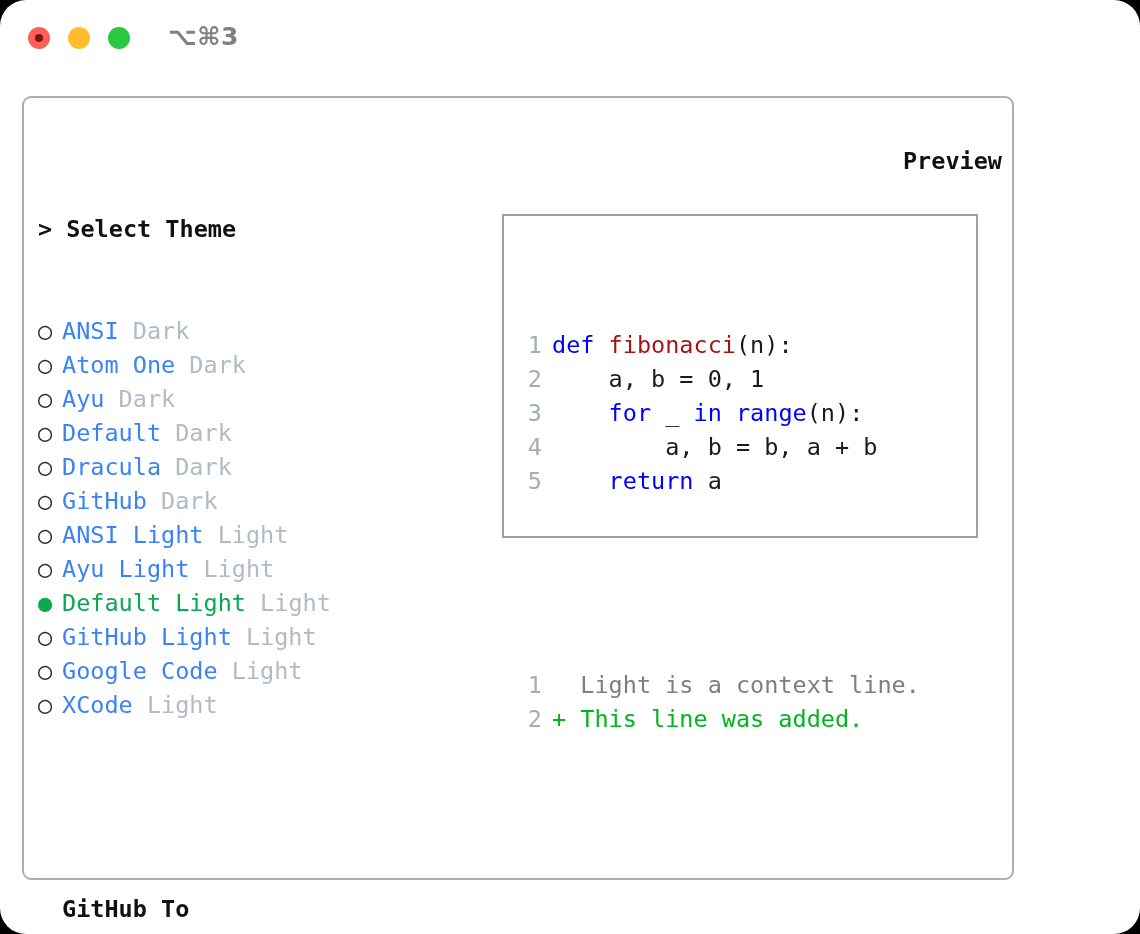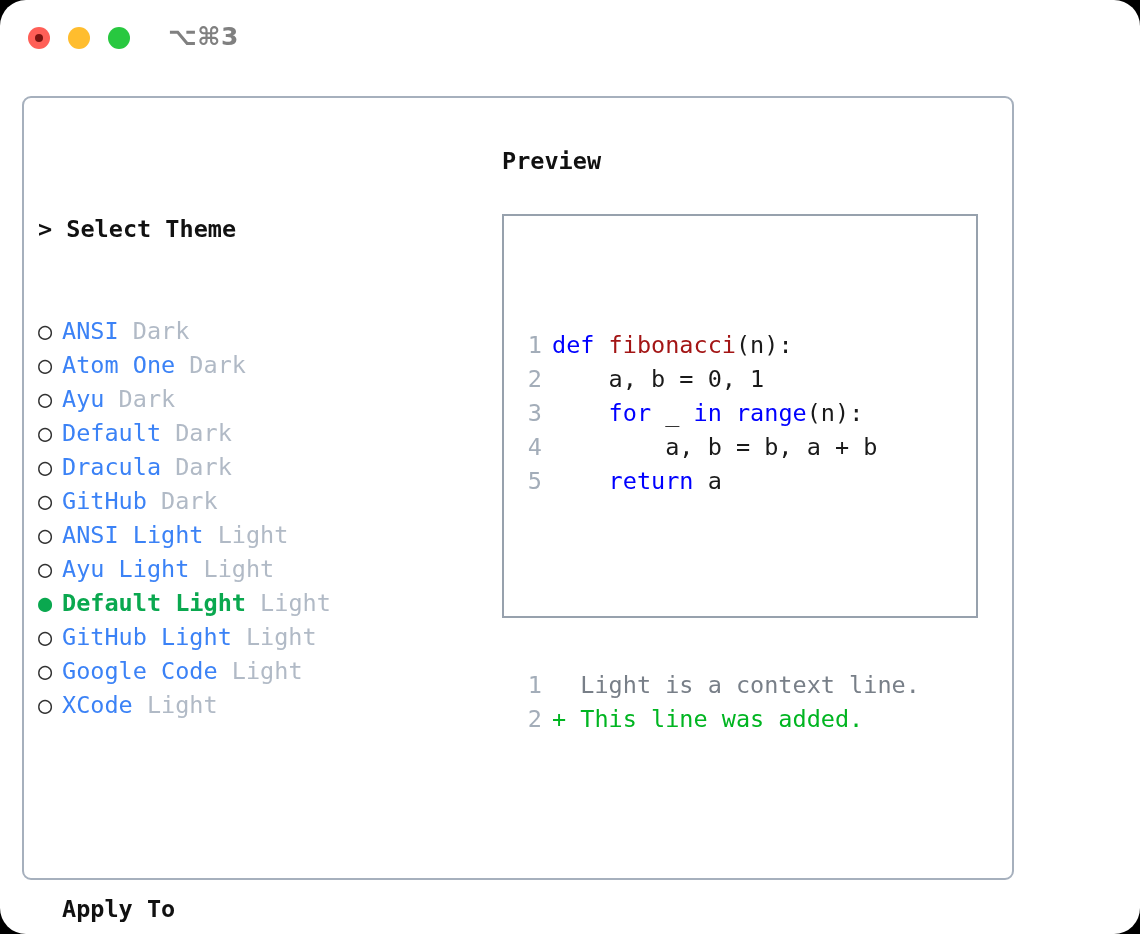--- a/index.html
+++ b/index.html
@@ -94,42 +94,43 @@
     color: #333333;
     white-space: pre;
   }
   .bullet {
     display: inline-block;
     width: 24px;
     color: #333333;
   }
   .bullet.sel { color: #0aa84f; }
   .opt-label { color: #3b82f6; }
-  .opt-row.selected .opt-label { color: #0aa84f; font-weight: bold; }
+  .opt-row.selected .opt-label { color: #0aa84f; }
   .opt-badge { color: #b1bac6; margin-top: 8px; }
   .spacer-line { height: 34px; }
 
   
   #right-col {
     position: absolute;
     left: 478px;
     top: 46px;
     width: 500px;
   }
   #preview-title {
     font-size: 23.5px;
     font-weight: bold;
     color: #111111;
     line-height: 34px;
     white-space: pre;
+    text-align: right;
   }
   #preview-box {
     margin-top: 36px;
     width: 476px;
-    height: 404px;
+    height: 324px;
     border: 2px solid #97a1ad;
     box-sizing: border-box;
     background: #ffffff;
     position: relative;
   }
   #code-area {
     position: absolute;
     left: 10px;
     top: 44px;
     font-size: 23.5px;
@@ -163,21 +164,21 @@
     <div class="traffic green"></div>
     <div id="window-title">⌥⌘3</div>
   </div>
 
   <div id="panel">
 
     <div id="left-col">
       <div class="section-header">&gt; Select Theme</div>
       <div id="theme-items"><div class="opt-row"><span class="bullet">○</span><span class="opt-label">ANSI</span><span class="opt-badge"> Dark</span></div><div class="opt-row"><span class="bullet">○</span><span class="opt-label">Atom One</span><span class="opt-badge"> Dark</span></div><div class="opt-row"><span class="bullet">○</span><span class="opt-label">Ayu</span><span class="opt-badge"> Dark</span></div><div class="opt-row"><span class="bullet">○</span><span class="opt-label">Default</span><span class="opt-badge"> Dark</span></div><div class="opt-row"><span class="bullet">○</span><span class="opt-label">Dracula</span><span class="opt-badge"> Dark</span></div><div class="opt-row"><span class="bullet">○</span><span class="opt-label">GitHub</span><span class="opt-badge"> Dark</span></div><div class="opt-row"><span class="bullet">○</span><span class="opt-label">ANSI Light</span><span class="opt-badge"> Light</span></div><div class="opt-row"><span class="bullet">○</span><span class="opt-label">Ayu Light</span><span class="opt-badge"> Light</span></div><div class="opt-row selected"><span class="bullet sel">●</span><span class="opt-label">Default Light</span><span class="opt-badge"> Light</span></div><div class="opt-row"><span class="bullet">○</span><span class="opt-label">GitHub Light</span><span class="opt-badge"> Light</span></div><div class="opt-row"><span class="bullet">○</span><span class="opt-label">Google Code</span><span class="opt-badge"> Light</span></div><div class="opt-row"><span class="bullet">○</span><span class="opt-label">XCode</span><span class="opt-badge"> Light</span></div></div>
       <div class="spacer-line"></div>
-      <div class="section-header" style="padding-left:24px;">Apply To</div>
+      <div class="section-header" style="padding-left:24px;">GitHub To</div>
       
       
     </div>
 
     <div id="right-col">
       <div id="preview-title">Preview</div>
       <div id="preview-box">
         <div id="code-area">
           <div id="code-lines"><div class="code-line"><span class="lineno">1</span><span class="kw">def</span><span class="plain"> </span><span class="fn">fibonacci</span><span class="plain">(n):</span></div><div class="code-line"><span class="lineno">2</span><span class="plain">    a, b = 0, 1</span></div><div class="code-line"><span class="lineno">3</span><span class="plain">    </span><span class="kw">for</span><span class="plain"> _ </span><span class="kw">in</span><span class="plain"> </span><span class="kw">range</span><span class="plain">(n):</span></div><div class="code-line"><span class="lineno">4</span><span class="plain">        a, b = b, a + b</span></div><div class="code-line"><span class="lineno">5</span><span class="plain">    </span><span class="kw">return</span><span class="plain"> a</span></div></div>
           <div class="blank-line"></div>

